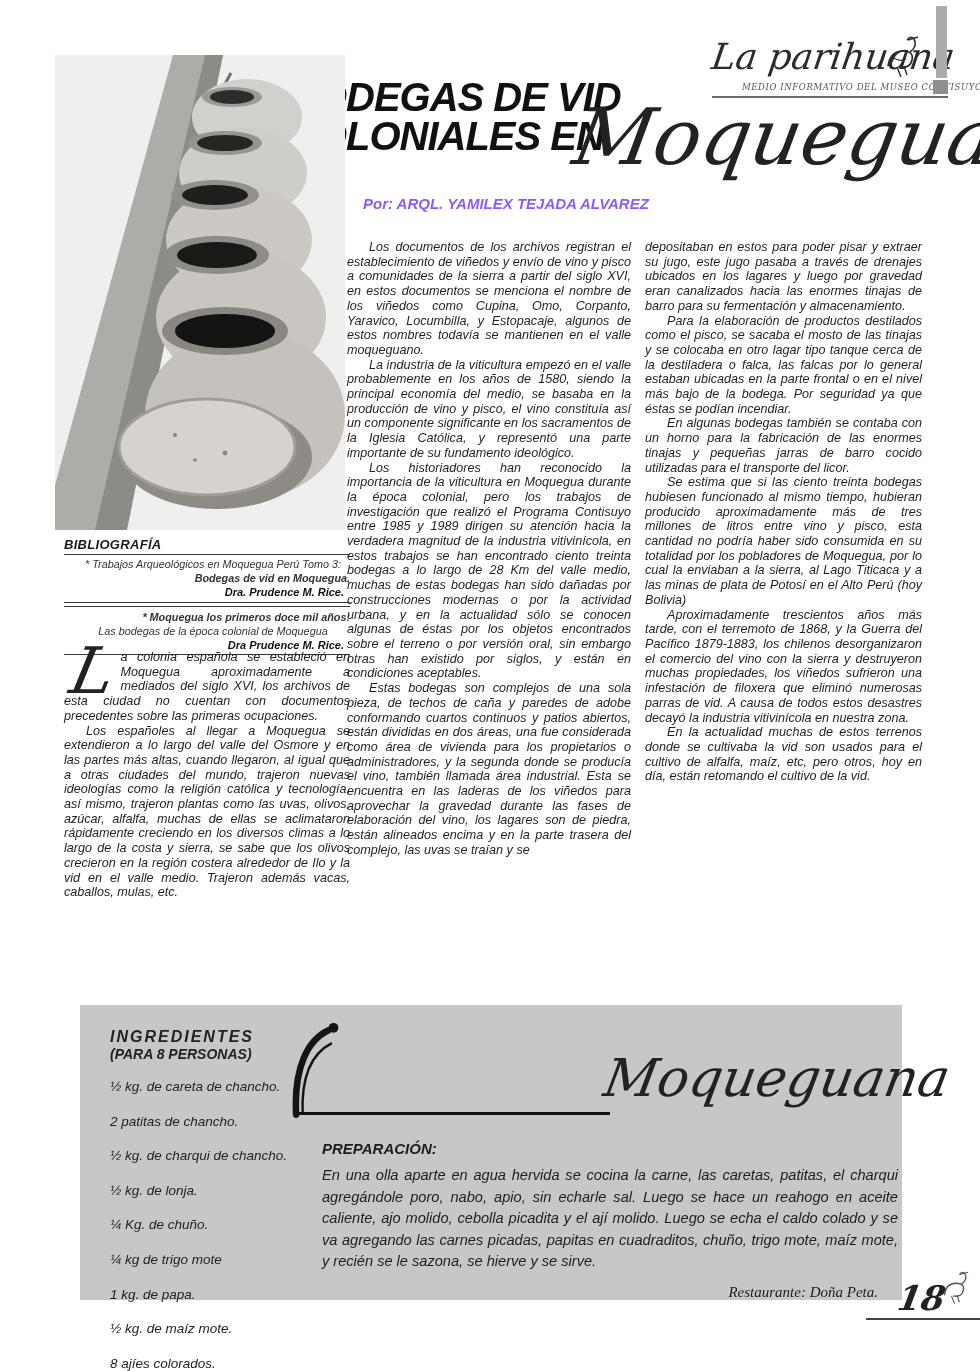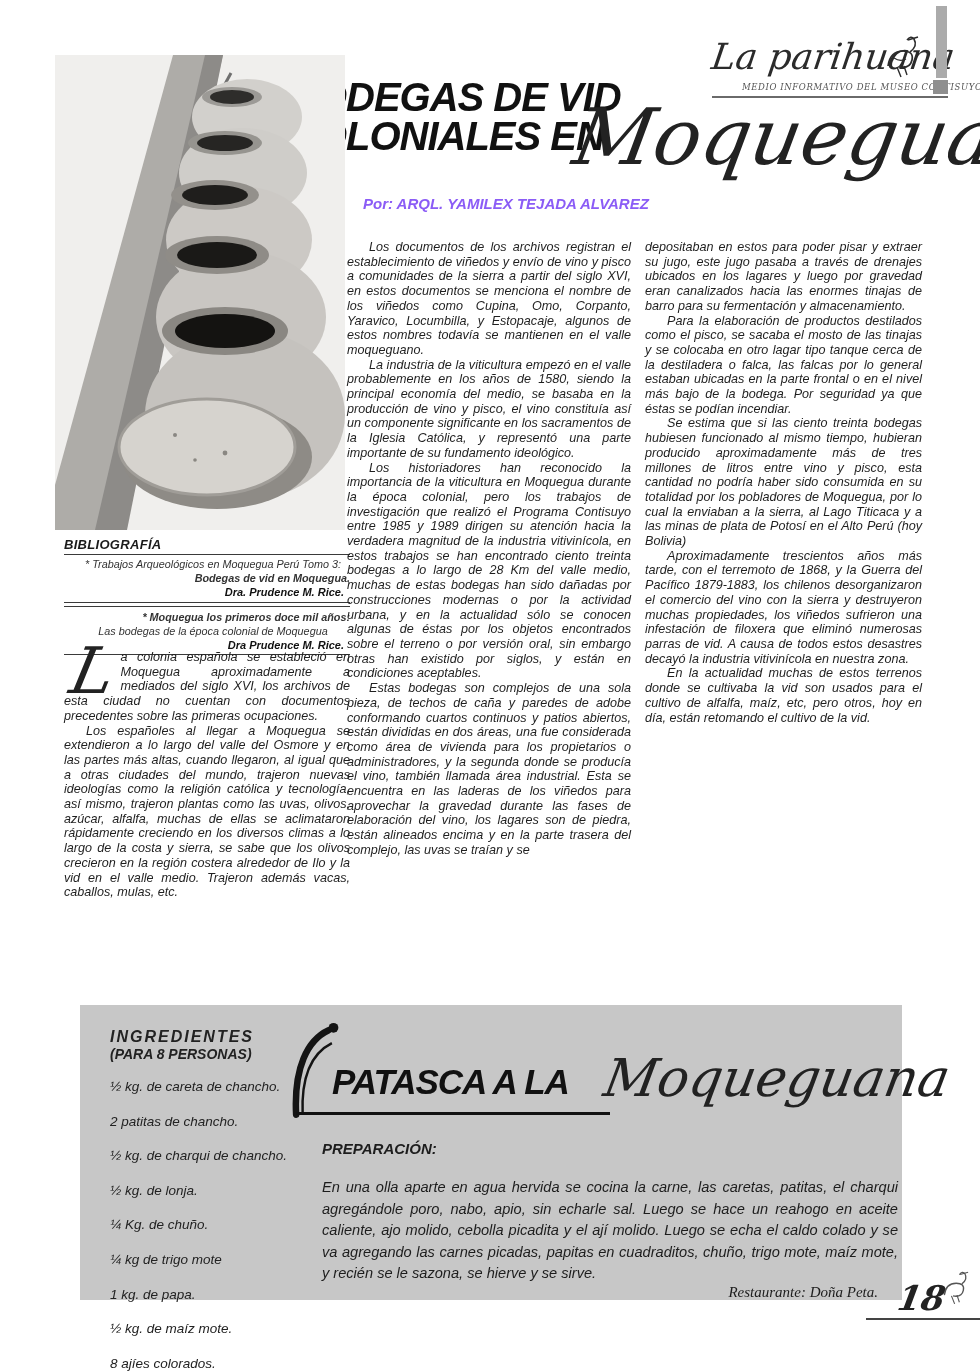--- a/index.html
+++ b/index.html
@@ -58,21 +58,21 @@
   .ing-h1{font-weight:bold;font-size:16px;letter-spacing:2px;}
   .ing-h2{font-weight:bold;font-size:14px;margin-bottom:9px;}
   .ing-item{font-size:13.5px;line-height:18.6px;margin-top:16px;}
   .swoosh{position:absolute;left:288px;top:1022px;}
   .recipe-title{position:absolute;left:332px;top:1062px;font-weight:bold;font-style:italic;
                 font-size:35px;letter-spacing:-1px;color:#111;white-space:nowrap;}
   .recipe-underline{position:absolute;left:296px;top:1112px;width:314px;height:3px;background:#111;}
   .recipe-script{position:absolute;left:605px;top:1048px;font-family:"DejaVu Serif",serif;
                  font-style:italic;font-size:52px;transform:skewX(-10deg);color:#222;white-space:nowrap;}
   .prep{position:absolute;left:322px;top:1140px;width:576px;font-style:italic;color:#1d1d1d;}
-  .prep-h{font-weight:bold;font-size:15px;margin-bottom:20px;}
+  .prep-h{font-weight:bold;font-size:15px;margin-bottom:8px;}
   .prep-t{font-size:14.6px;line-height:21.5px;text-align:justify;}
   .credit{position:absolute;left:322px;top:1284px;width:556px;text-align:right;
           font-style:italic;font-size:15px;color:#1d1d1d;font-family:Liberation Serif, serif;}
 
   
   .pagenum{position:absolute;left:898px;top:1278px;font-family:"DejaVu Serif",serif;
            font-style:italic;font-weight:bold;font-size:34px;transform:skewX(-10deg);color:#222;}
   .footer-bird{position:absolute;left:938px;top:1266px;}
   .footer-rule{position:absolute;left:866px;top:1318px;width:114px;height:2px;background:#444;}
 </style>
@@ -153,20 +153,21 @@
   <div class="col col-mid">
     <p>Los documentos de los archivos registran el establecimiento de viñedos y envío de vino y pisco a comunidades de la sierra a partir del siglo XVI, en estos documentos se menciona el nombre de los viñedos como Cupina, Omo, Corpanto, Yaravico, Locumbilla, y Estopacaje, algunos de estos nombres todavía se mantienen en el valle moqueguano.</p>
     <p>La industria de la viticultura empezó en el valle probablemente en los años de 1580, siendo la principal economía del medio, se basaba en la producción de vino y pisco, el vino constituía así un componente significante en los sacramentos de la Iglesia Católica, y representó una parte importante de su fundamento ideológico.</p>
     <p>Los historiadores han reconocido la importancia de la viticultura en Moquegua durante la época colonial, pero los trabajos de investigación que realizó el Programa Contisuyo entre 1985 y 1989 dirigen su atención hacia la verdadera magnitud de la industria vitivinícola, en estos trabajos se han encontrado ciento treinta bodegas a lo largo de 28 Km del valle medio, muchas de estas bodegas han sido dañadas por construcciones modernas o por la actividad urbana, y en la actualidad sólo se conocen algunas de éstas por los objetos encontrados sobre el terreno o por versión oral, sin embargo otras han existido por siglos, y están en condiciones aceptables.</p>
     <p>Estas bodegas son complejos de una sola pieza, de techos de caña y paredes de adobe conformando cuartos continuos y patios abiertos, están divididas en dos áreas, una fue considerada como área de vivienda para los propietarios o administradores, y la segunda donde se producía el vino, también llamada área industrial. Esta se encuentra en las laderas de los viñedos para aprovechar la gravedad durante las fases de elaboración del vino, los lagares son de piedra, están alineados encima y en la parte trasera del complejo, las uvas se traían y se</p>
   </div>
 
   <div class="col col-right">
     <p style="text-indent:0">depositaban en estos para poder pisar y extraer su jugo, este jugo pasaba a través de drenajes ubicados en los lagares y luego por gravedad eran canalizados hacia las enormes tinajas de barro para su fermentación y almacenamiento.</p>
     <p>Para la elaboración de productos destilados como el pisco, se sacaba el mosto de las tinajas y se colocaba en otro lagar tipo tanque cerca de la destiladera o falca, las falcas por lo general estaban ubicadas en la parte frontal o en el nivel más bajo de la bodega. Por seguridad ya que éstas se podían incendiar.</p>
+    <p>En algunas bodegas también se contaba con un horno para la fabricación de las enormes tinajas y pequeñas jarras de barro cocido utilizadas para el transporte del licor.</p>
     <p>Se estima que si las ciento treinta bodegas hubiesen funcionado al mismo tiempo, hubieran producido aproximadamente más de tres millones de litros entre vino y pisco, esta cantidad no podría haber sido consumida en su totalidad por los pobladores de Moquegua, por lo cual la enviaban a la sierra, al Lago Titicaca y a las minas de plata de Potosí en el Alto Perú (hoy  Bolivia)</p>
     <p>Aproximadamente trescientos años más tarde, con el terremoto de 1868, y la Guerra del Pacífico 1879-1883, los chilenos desorganizaron el comercio del vino con la sierra y destruyeron muchas propiedades, los viñedos sufrieron una infestación de filoxera que eliminó numerosas parras de vid. A causa de todos estos desastres decayó la industria  vitivinícola en nuestra zona.</p>
     <p>En la actualidad muchas de estos terrenos donde se cultivaba la vid son usados para el cultivo de alfalfa, maíz, etc, pero otros, hoy en día, están retomando el cultivo de la vid.</p>
   </div>
 
   <div class="recipe-box"></div>
 
   <div class="ing">
     <div class="ing-h1">INGREDIENTES</div>
     <div class="ing-h2">(PARA 8 PERSONAS)</div>
@@ -181,21 +182,20 @@
     <div class="ing-item">8 ajíes colorados.</div>
     <div class="ing-item">10 dientes de ajo.</div>
     <div class="ing-item">2 cebollas.</div>
   </div>
 
   <svg class="swoosh" width="52" height="96" viewBox="0 0 64 118">
     <path d="M10 114 C7 56 24 22 50 10" stroke="#141414" stroke-width="8" fill="none" stroke-linecap="round"></path>
     <path d="M18 114 C16 66 30 38 54 26" stroke="#141414" stroke-width="3" fill="none"></path>
     <circle cx="56" cy="7" r="6" fill="#141414"></circle>
   </svg>
-  <div class="recipe-title">PATASCA A LA</div>
   <div class="recipe-underline"></div>
   <div class="recipe-script">Moqueguana</div>
 
   <div class="prep">
     <div class="prep-h">PREPARACIÓN:</div>
     <div class="prep-t">En una olla aparte en agua hervida se cocina la carne, las caretas, patitas, el charqui agregándole poro, nabo, apio, sin echarle sal. Luego se hace un reahogo en aceite caliente, ajo molido, cebolla picadita y el ají molido. Luego se echa el caldo colado y se va agregando las carnes picadas, papitas en cuadraditos, chuño, trigo mote, maíz mote, y recién se le sazona, se hierve y se sirve.</div>
   </div>
   <div class="credit">Restaurante: Doña Peta.</div>
 
   <div class="pagenum">18</div>

